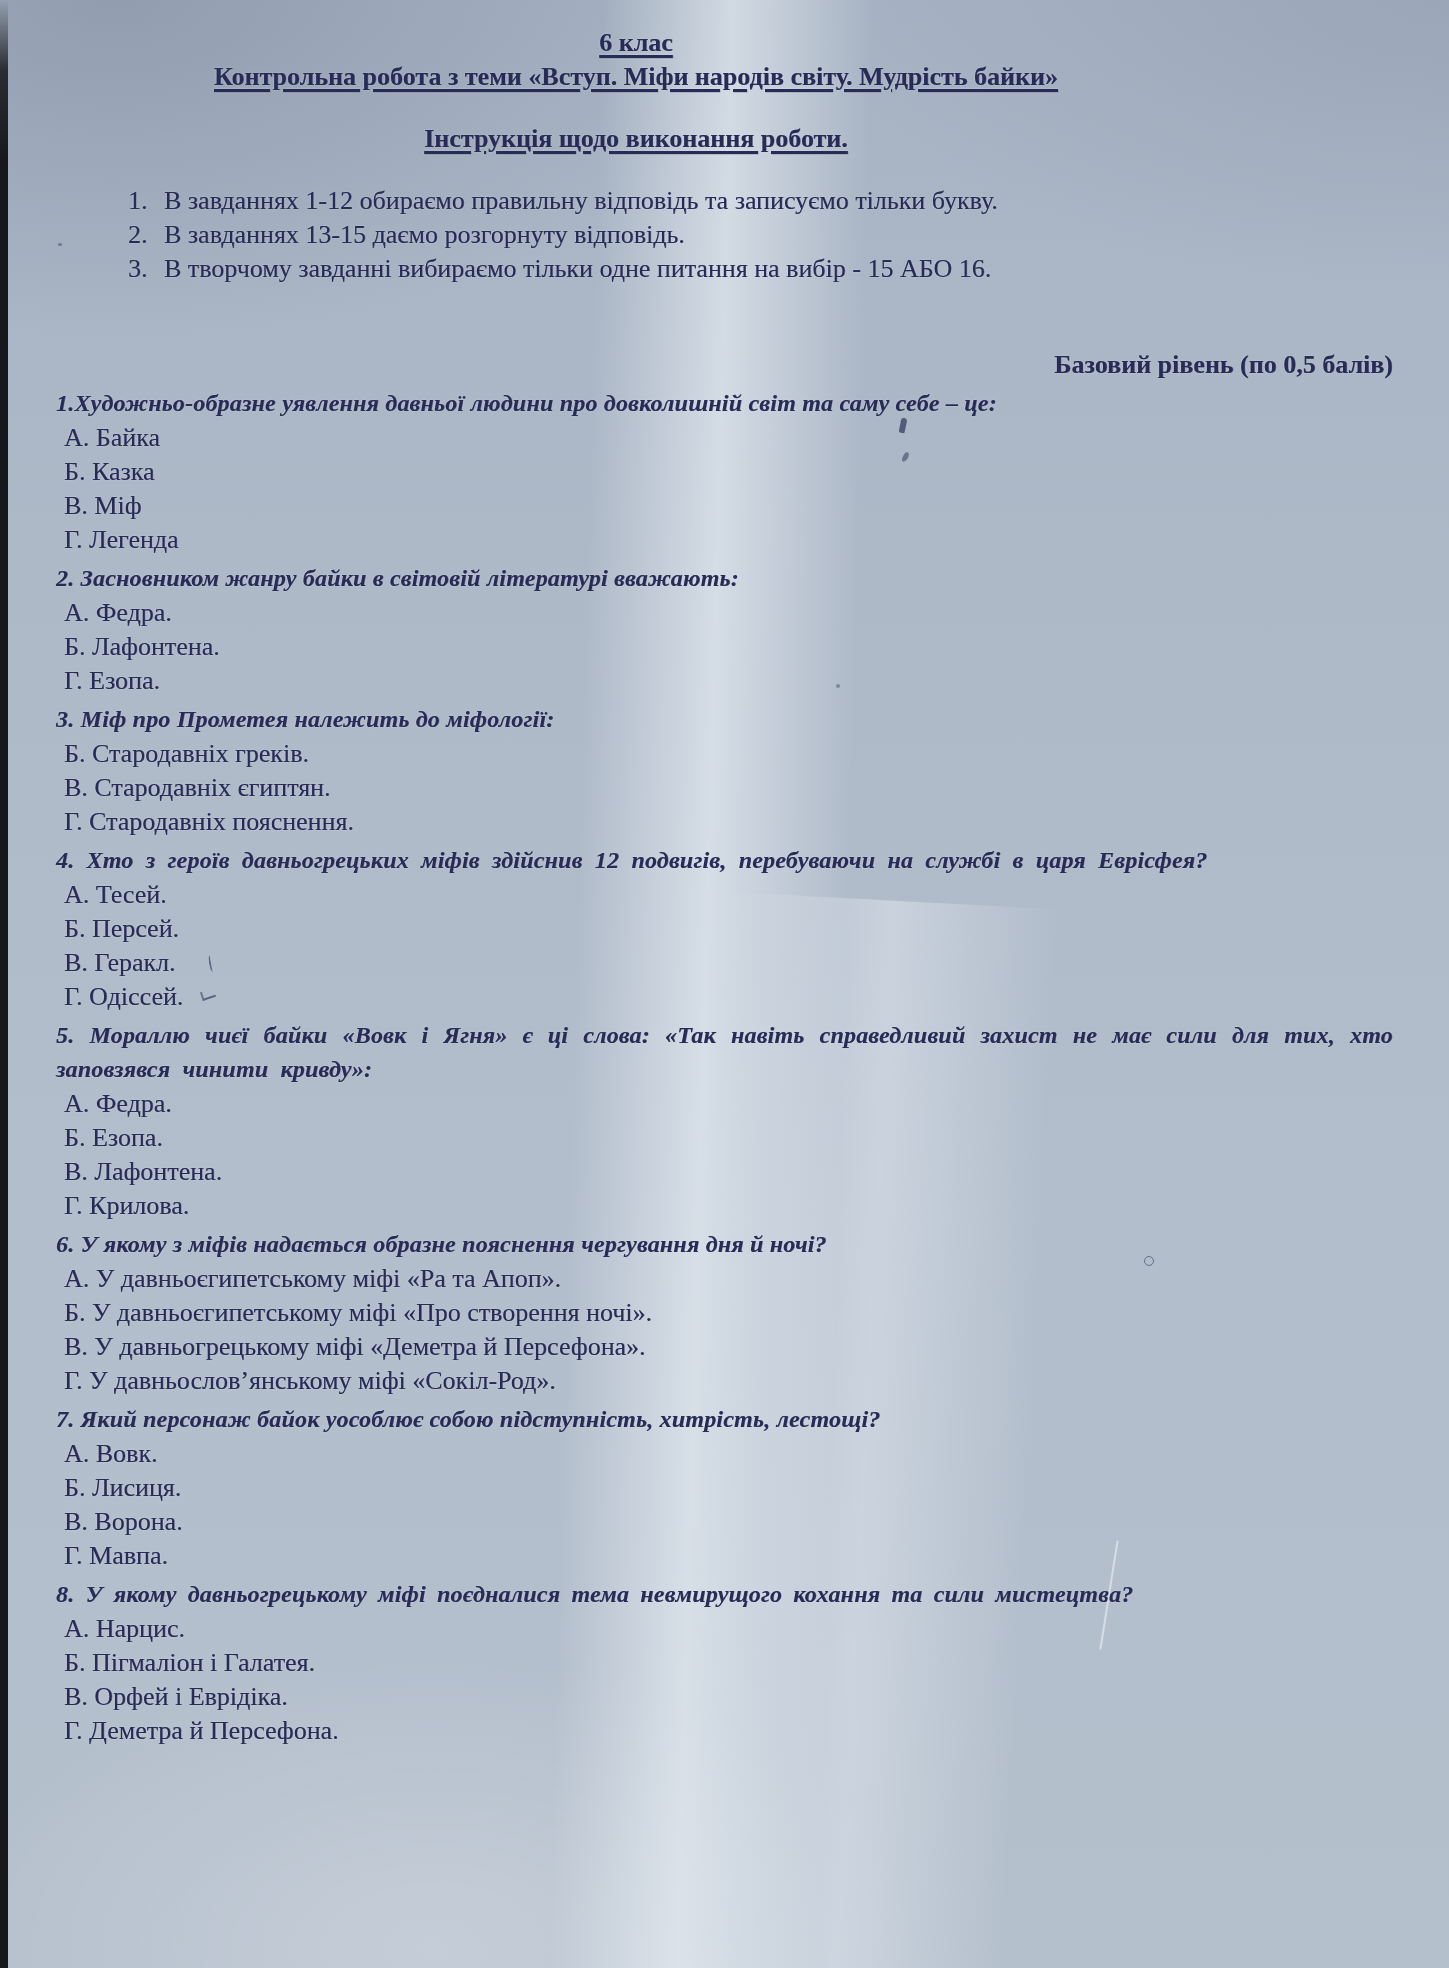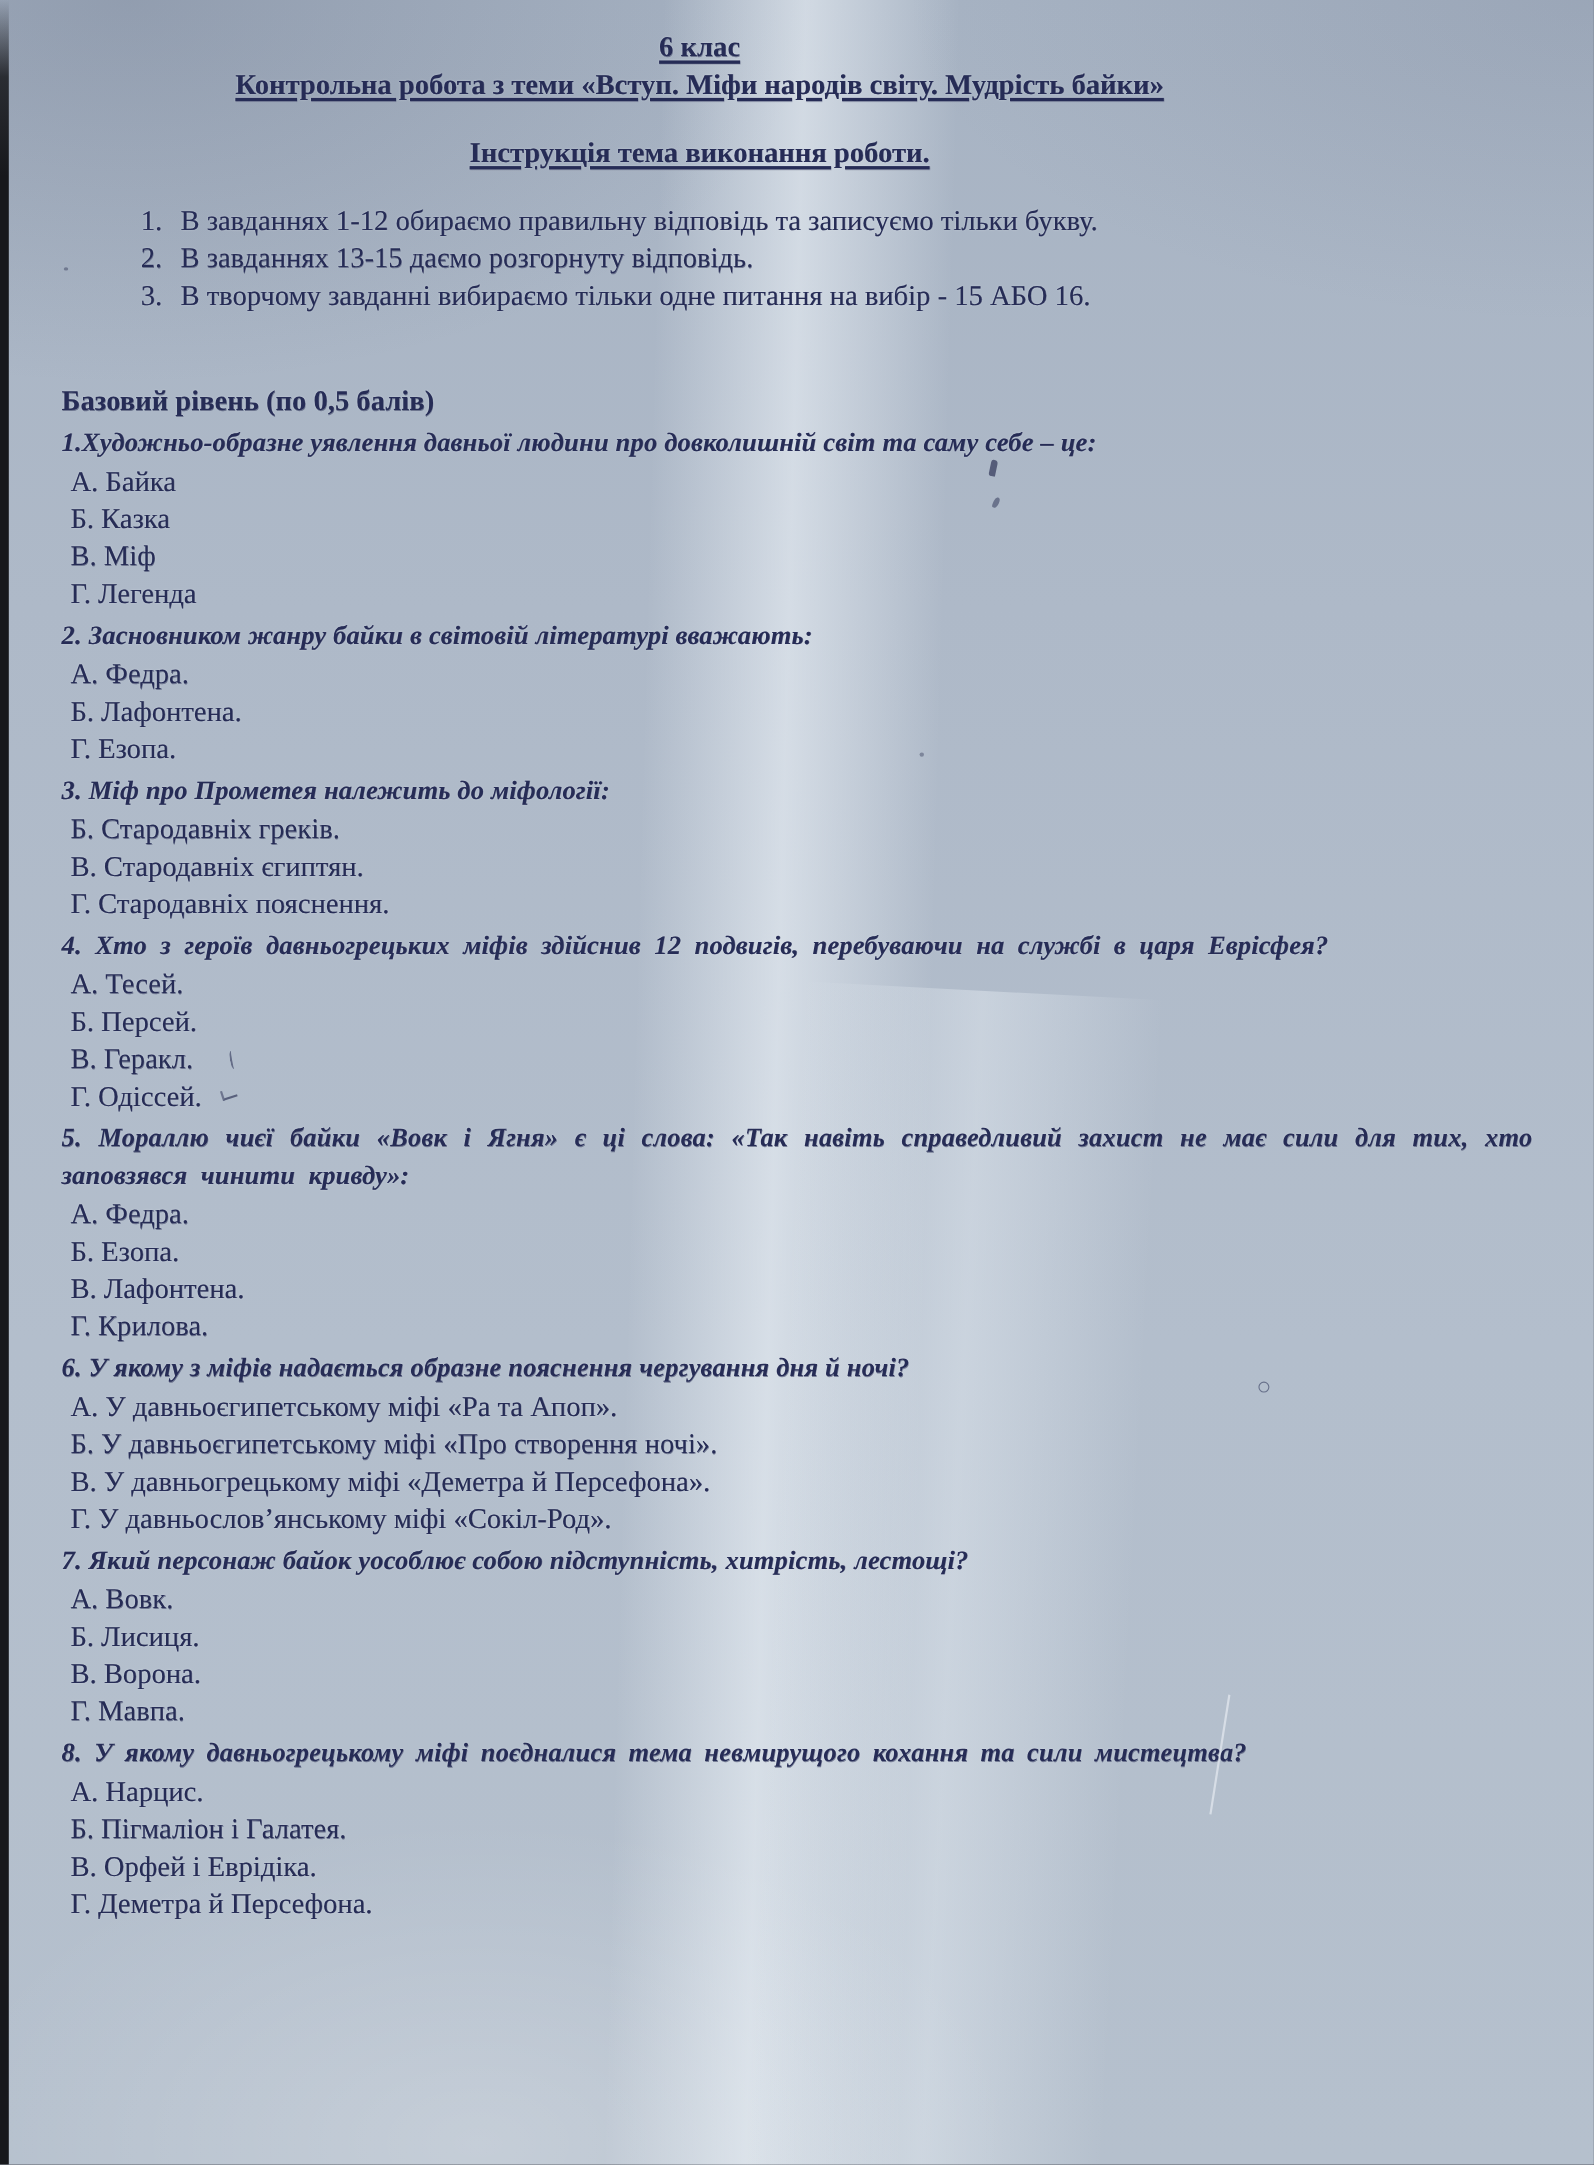--- a/index.html
+++ b/index.html
@@ -46,21 +46,21 @@
     text-decoration: underline; text-decoration-thickness: 2.5px; text-underline-offset: 4px;
   }
   .instr-head { margin-top: 28px; }
   ol.instructions {
     margin: 28px 0 16px 0; padding-left: 98px;
     font-size: 26px; line-height: 34px;
   }
   ol.instructions li { padding-left: 10px; }
   .section-heading {
     margin-top: 62px;
-    font-size: 26px; line-height: 34px; font-weight: 700;
+    font-size: 26px; line-height: 34px; font-weight: 700; text-align: right;
   }
   .q { margin: 0; }
   .stem {
     margin: 4px 0 1px 0;
     font-size: 24px; line-height: 34px;
     font-weight: 700; font-style: italic;
     letter-spacing: 0.2px;
   }
   .stem.justify { text-align: justify; text-align-last: left; word-spacing: 6px; }
   .stem.spread { word-spacing: 5px; }
@@ -85,21 +85,21 @@
 <div class="photo">
   <div class="glare"></div>
   <div class="glare2"></div>
   <div class="edge-left"></div>
 
   <div class="content">
 
     <div class="head-block">
       <div class="h-line">6 клас</div>
       <div class="h-line">Контрольна робота з теми «Вступ. Міфи народів світу. Мудрість байки»</div>
-      <div class="h-line instr-head">Інструкція тема виконання роботи.</div>
+      <div class="h-line instr-head">Інструкція щодо виконання роботи.</div>
     </div>
 
     <ol class="instructions">
       <li>В завданнях 1-12 обираємо правильну відповідь та записуємо тільки букву.</li>
       <li>В завданнях 13-15 даємо розгорнуту відповідь.</li>
       <li>В творчому завданні вибираємо тільки одне питання на вибір  - 15 АБО 16.</li>
     </ol>
 
     <div class="section-heading">Базовий рівень (по 0,5 балів)</div>
 

